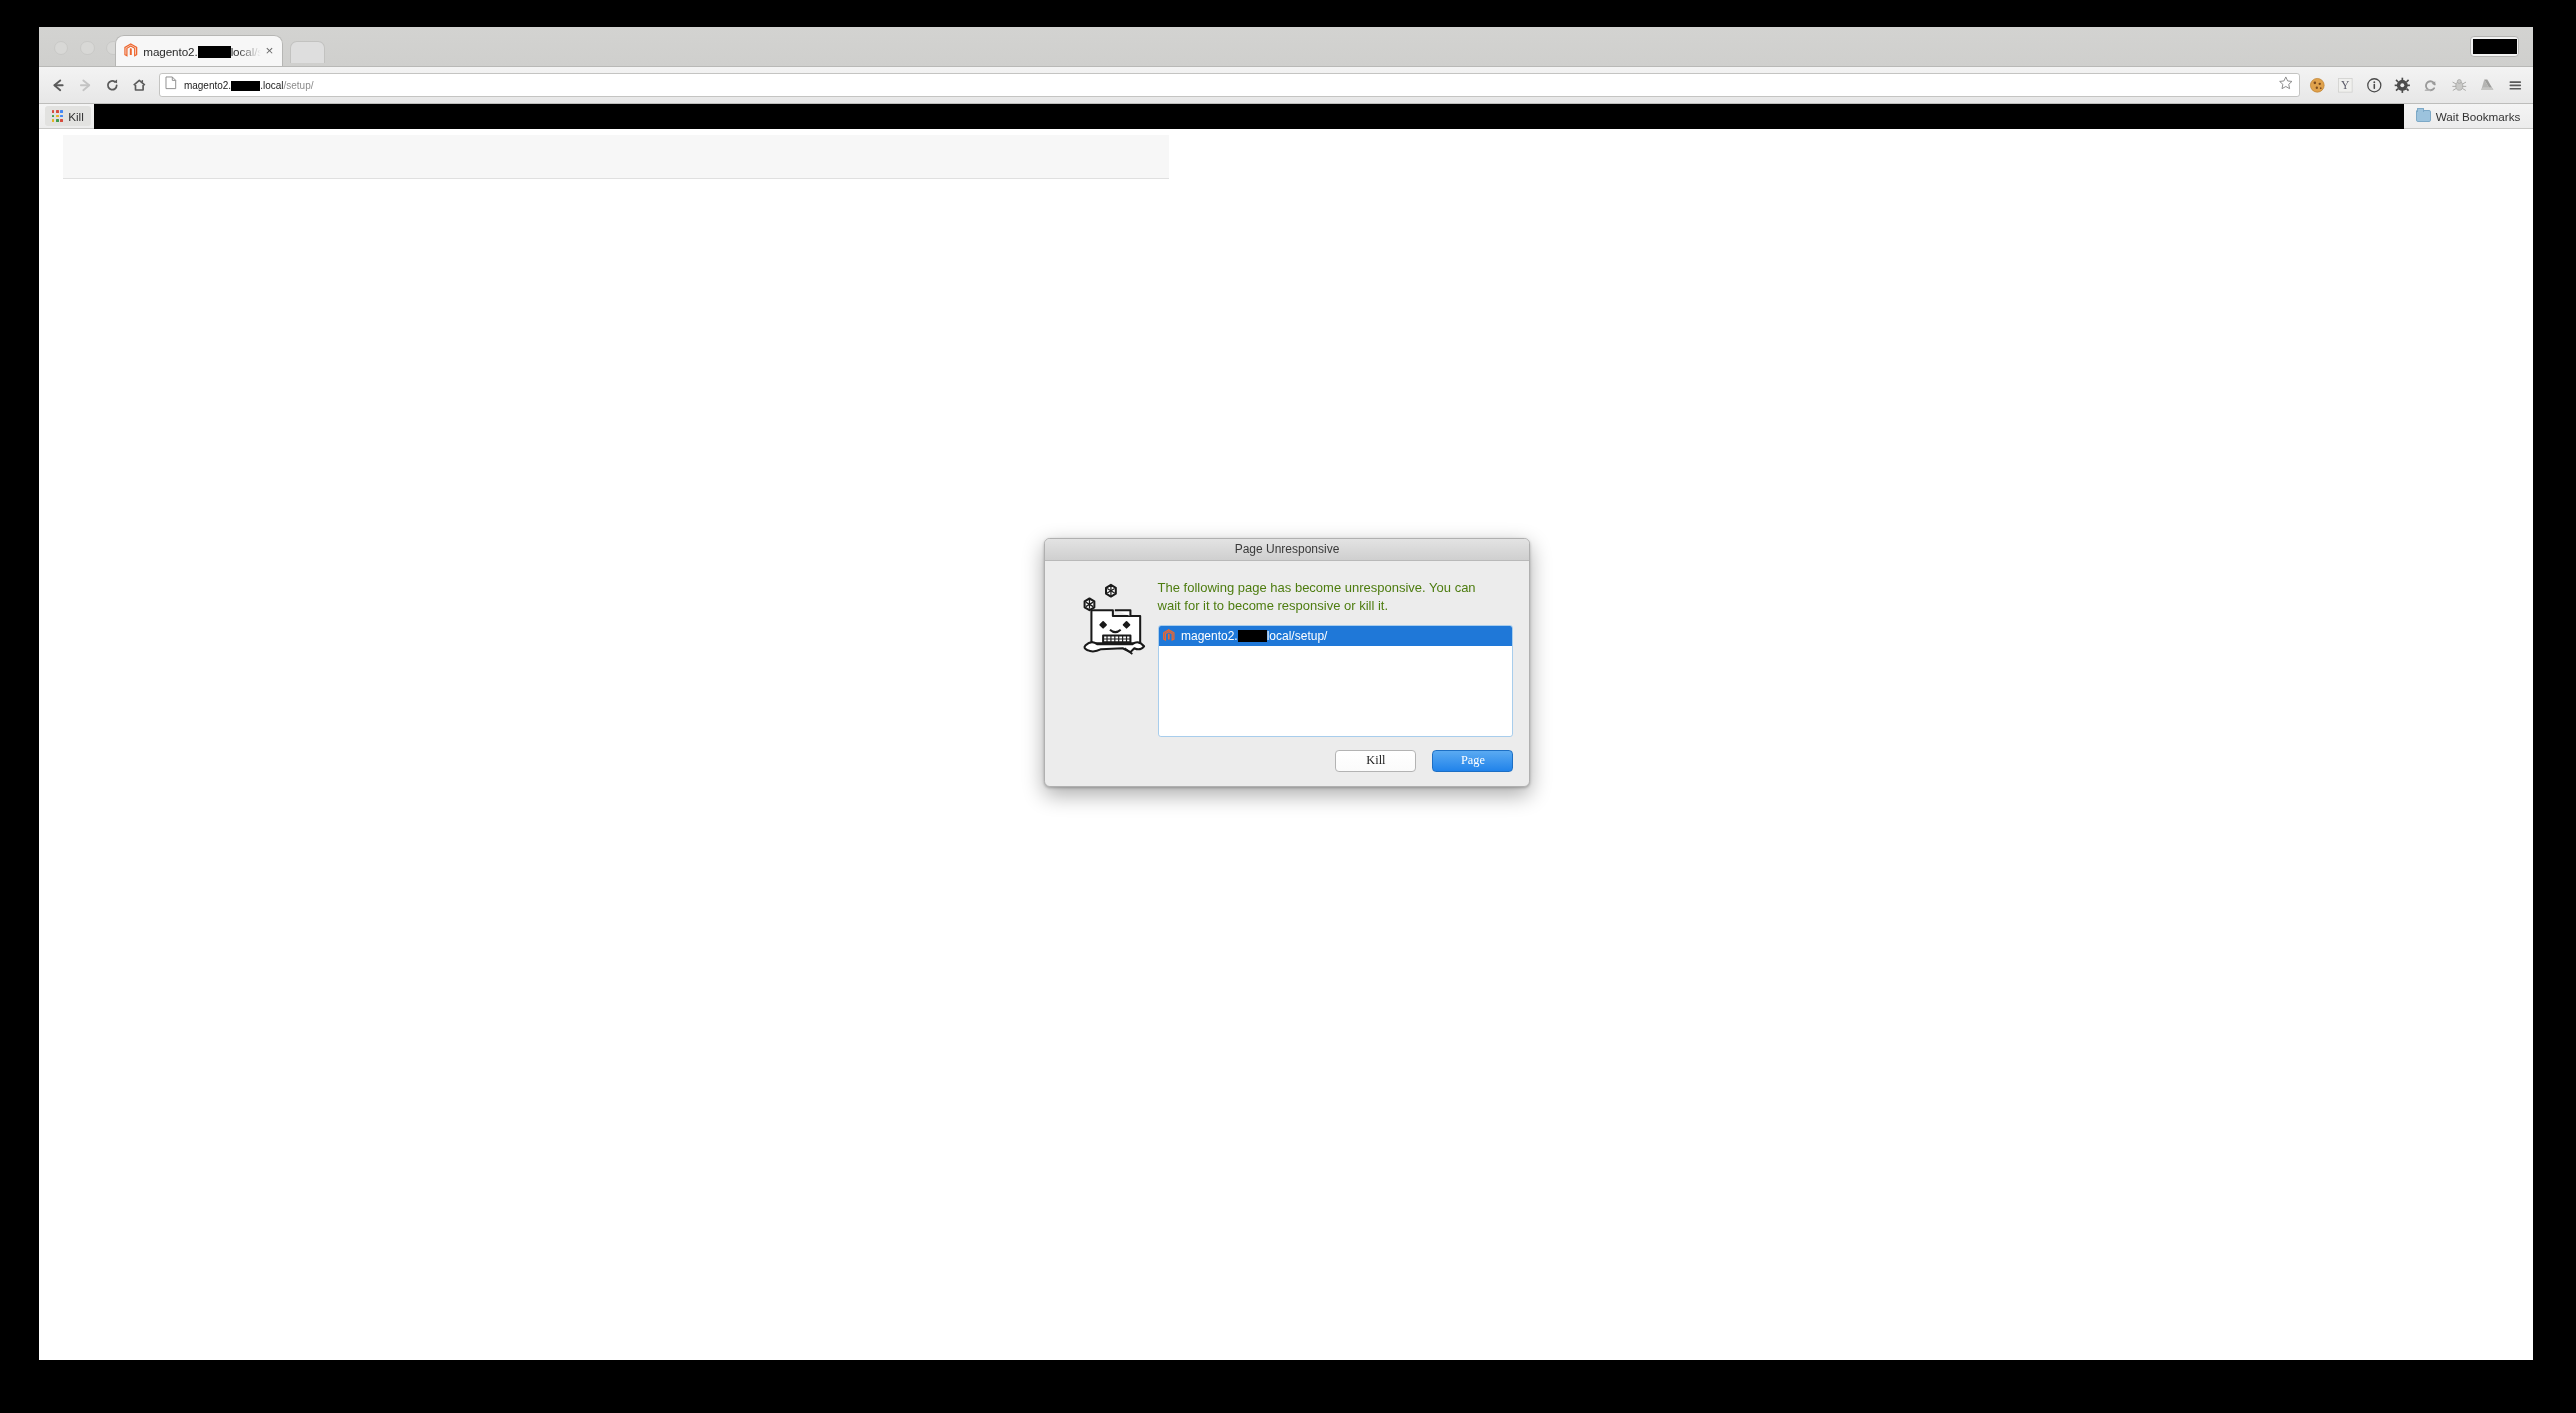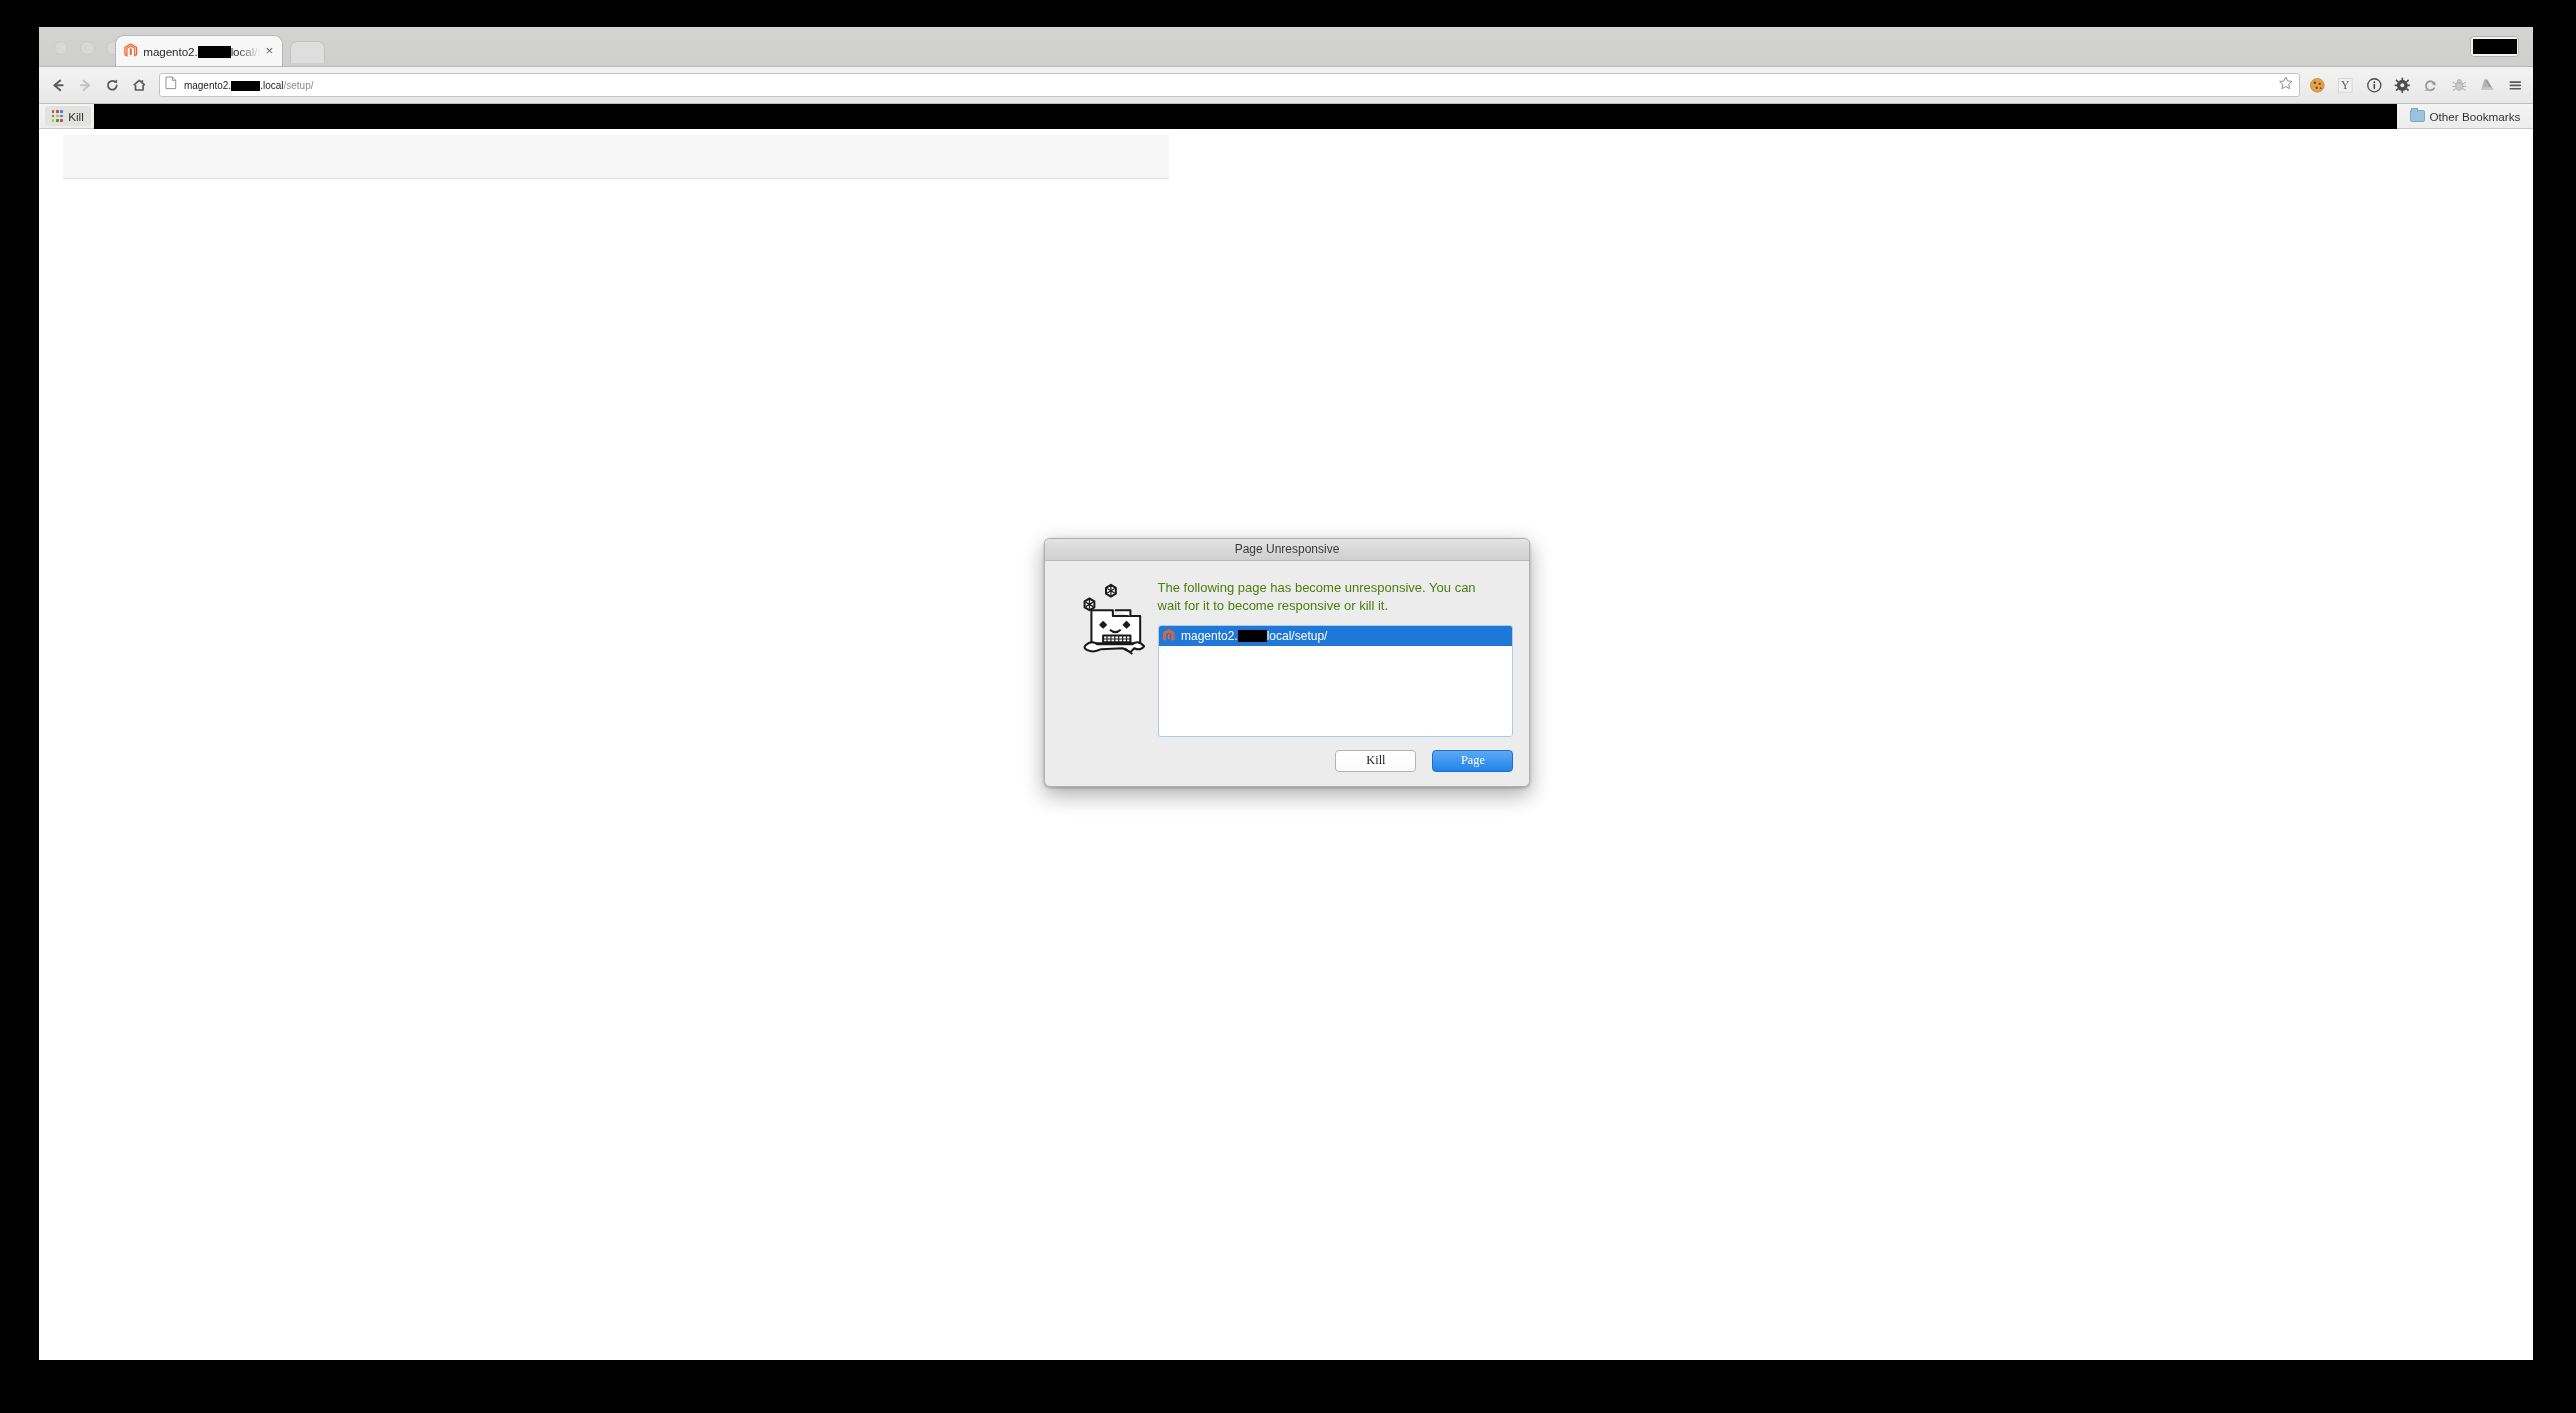--- a/index.html
+++ b/index.html
@@ -570,21 +570,21 @@
           <i style="background:#e6b321"></i>
             <i style="background:#3f9c4d"></i>
             <i style="background:#d64b3d"></i>
         </span>
         <span>Kill</span>
       </div>
       <div class="bm-redact"></div>
       <div class="bm-right">
         <div class="bm-item">
           <span class="folder-icon"></span>
-          <span>Other Bookmarks</span>
+          <span>Wait Bookmarks</span>
         </div>
       </div>
     </div>
 
     <div class="viewport">
       <div class="page-strip"></div>
     </div>
   </div>
 
   <div class="dialog-layer">

